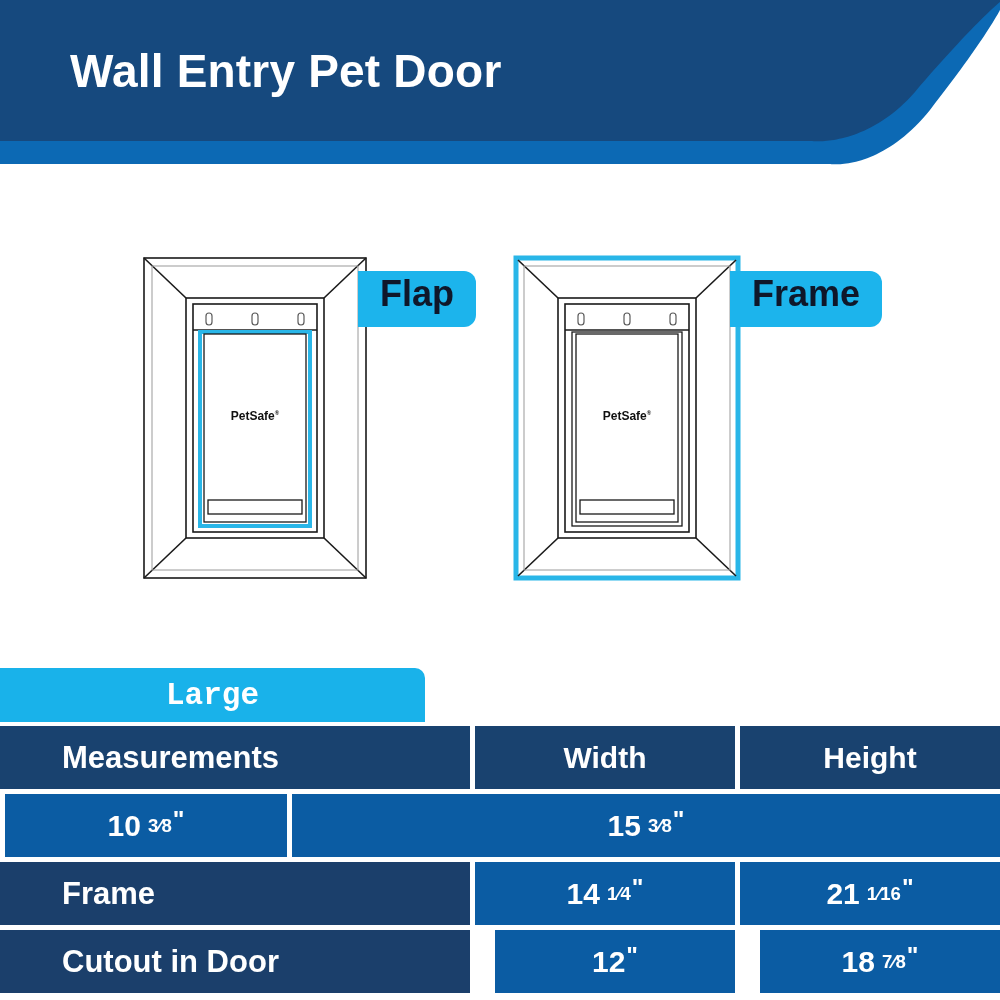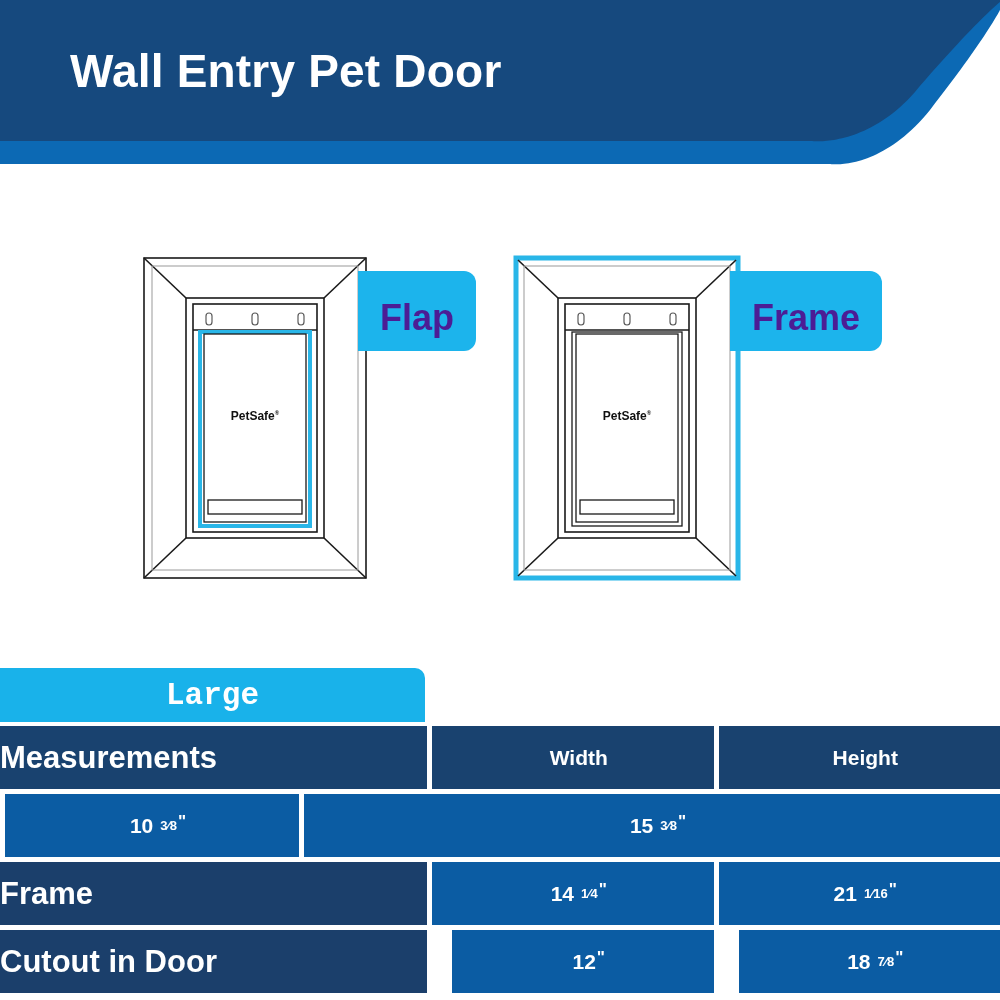--- a/index.html
+++ b/index.html
@@ -44,27 +44,27 @@
     top: 166px;
     width: 1000px;
     height: 490px;
   }
   .door-fig { position: absolute; }
   .door-fig svg { display: block; }
 
   .badge {
     position: absolute;
     background: #1cb4ec;
-    color: #4c1d95;
+    color: #0f172a;
     font-size: 36px;
     font-weight: bold;
     line-height: 1;
     display: flex;
     align-items: center;
-    padding: 29px 22px 15px 22px;
+    padding: 5px 22px 15px 22px;
     border-radius: 0 12px 12px 0;
     white-space: nowrap;
   }
 
   
   .spec-table {
     position: absolute;
     left: 0;
     top: 668px;
     width: 1000px;
@@ -88,40 +88,40 @@
   }
   .tab-spacer { flex: 1; }
 
   .t-row {
     display: flex;
     margin-bottom: 5px;
     height: 63px;
   }
   .t-row:last-child { margin-bottom: 0; gap: 20px; }
   .c-label {
-    width: 427px;
+    width: 470px;
     background: #1b3f6b;
     display: flex;
     align-items: center;
+    padding-left: 62px;
     box-sizing: border-box;
     color: #ffffff;
     font-size: 31px;
     font-weight: bold;
   }
   .c-val {
     flex: 1;
     margin-left: 5px;
     background: #0b5ca3;
     display: flex;
     align-items: center;
     justify-content: center;
     color: #ffffff;
-    font-size: 21px;
-    font-weight: bold;
-    padding-left: 12px;
+    font-size: 30px;
+    font-weight: bold;
   }
   .t-row.header .c-label { background: #19426f; }
   .t-row.header .c-val { background: #19426f; }
   .c-val.w { max-width: 282px; }
 
   .val-txt { display: inline-flex; align-items: baseline; }
   .frac {
     display: inline-block;
     font-size: 0.62em;
     margin-left: 7px;

